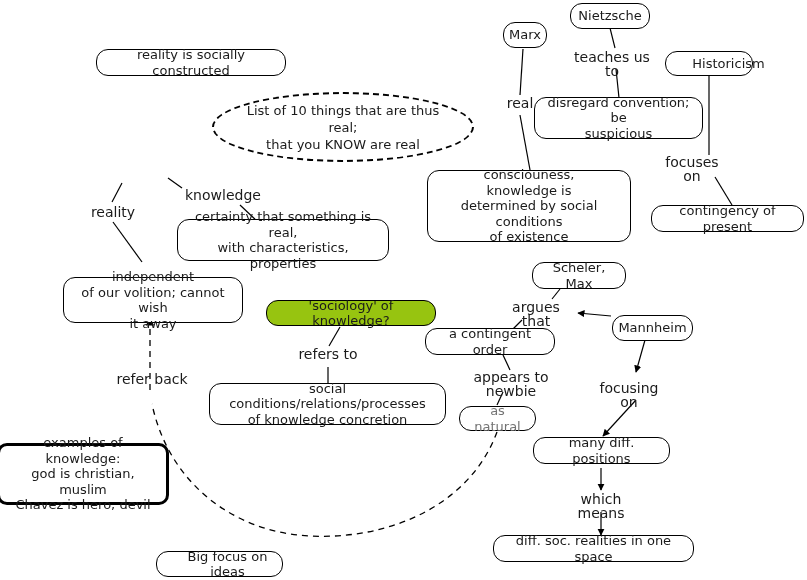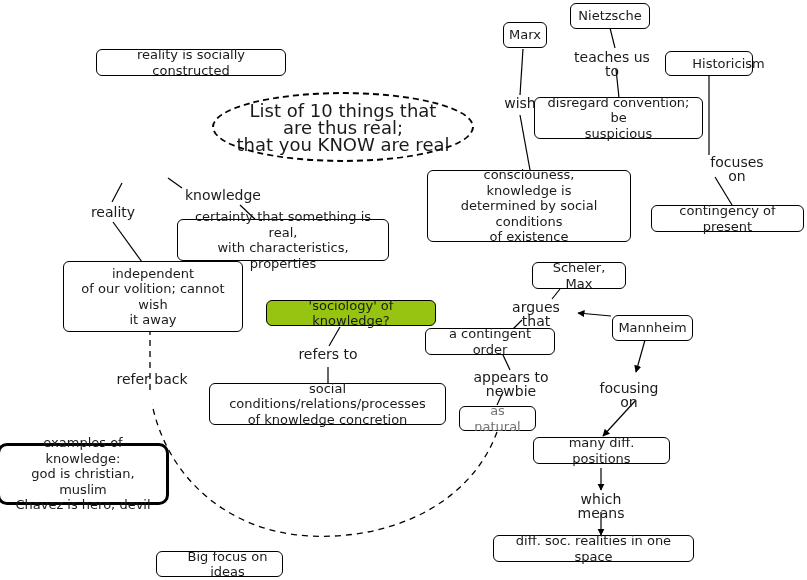--- a/index.html
+++ b/index.html
@@ -20,21 +20,21 @@
     left:0; top:0;
     width:807px; height:580px;
     pointer-events:none;
   }
   
   .node{
     position:absolute;
     box-sizing:border-box;
     background:#ffffff;
     border:1px solid #000000;
-    border-radius:6px;
+    border-radius:12px;
     color:#1a1a1a;
     font-size:13px;
     line-height:15.5px;
     text-align:center;
     display:flex;
     align-items:center;
     justify-content:center;
     padding:4px 9px;
     white-space:pre-line;
     z-index:2;
@@ -50,21 +50,21 @@
   .node.redtext{
     color:#737373;
   }
   .ellipse-node{
     position:absolute;
     box-sizing:border-box;
     border:2px dashed #000000;
     border-radius:50%;
     background:transparent;
     color:#1a1a1a;
-    font-size:18px;
+    font-size:13px;
     line-height:17px;
     text-align:center;
     display:flex;
     align-items:center;
     justify-content:center;
     white-space:pre-line;
     padding:0 22px;
     z-index:2;
   }
   
@@ -147,21 +147,21 @@
 
   <div class="node" style="left:96px;  top:49px;  width:190px; height:27px;">reality is socially constructed</div>
 
   <div class="ellipse-node" style="left:212px; top:92px;  width:262px; height:70px;">List of 10 things that are thus real;
 that you KNOW are real</div>
 
 
   <div class="node" style="left:177px; top:219px; width:212px; height:42px;">certainty that something is real,
 with characteristics, properties</div>
 
-  <div class="node" style="left:63px;  top:261px; width:180px; height:71px;">independent
+  <div class="node" style="left:63px;  top:277px; width:180px; height:46px;">independent
 of our volition; cannot wish
 it away</div>
 
   <div class="node green" style="left:266px; top:300px; width:170px; height:26px;">'sociology' of knowledge?</div>
 
   <div class="node" style="left:209px; top:383px; width:237px; height:42px;">social conditions/relations/processes
 of knowledge concretion</div>
 
   <div class="node thick" style="left:-3px;  top:443px; width:172px; height:62px;">examples of knowledge:
 god is christian, muslim
@@ -198,25 +198,25 @@
   <div class="node" style="left:533px; top:437px; width:137px; height:27px;">many diff. positions</div>
 
   <div class="linklabel" style="left:185px; top:188px; width:66px;">knowledge</div>
 
   <div class="linklabel" style="left:88px;  top:205px; width:50px;">reality</div>
 
   <div class="linklabel" style="left:296px; top:347px; width:64px;">refers to</div>
 
   <div class="linklabel" style="left:116px; top:372px; width:72px;">refer back</div>
 
-  <div class="linklabel" style="left:500px; top:96px;  width:40px;">wish</div>
+  <div class="linklabel" style="left:500px; top:96px;  width:40px;">real</div>
 
   <div class="linklabel" style="left:567px; top:50px;  width:90px;">teaches us to</div>
 
-  <div class="linklabel" style="left:700px; top:155px; width:74px;">focuses on</div>
+  <div class="linklabel" style="left:655px; top:155px; width:74px;">focuses on</div>
 
   <div class="linklabel" style="left:498px; top:300px; width:76px;">argues that</div>
 
   <div class="linklabel" style="left:452px; top:370px; width:118px;">appears to newbie</div>
 
   <div class="linklabel" style="left:591px; top:381px; width:76px;">focusing on</div>
 
   <div class="linklabel" style="left:557px; top:492px; width:88px;">which means</div>
 
 </div>

